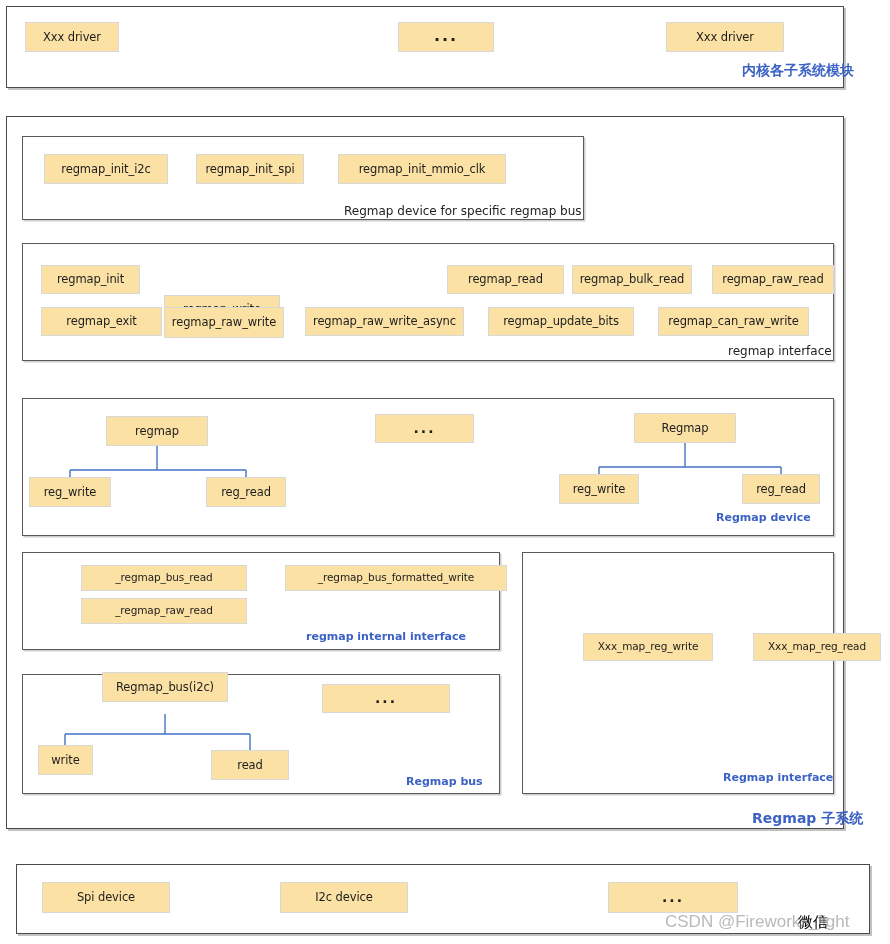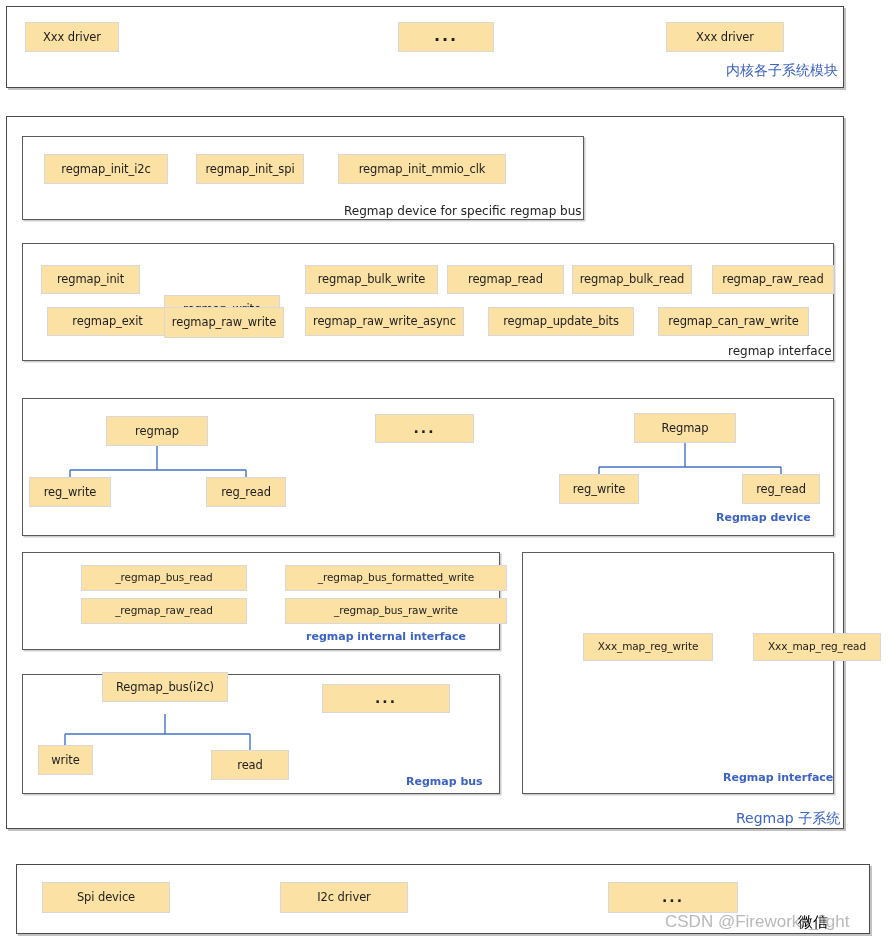--- a/index.html
+++ b/index.html
@@ -74,21 +74,22 @@
     white-space: nowrap;
   }
   .caption.blue {
     color: #3b62c4;
     font-size: 11px;
     font-weight: 700;
   }
   .caption.blue-cn {
     color: #3b62c4;
     font-size: 14px;
-    font-weight: 400;
+    font-weight: 700;
+    margin-left: 16px;
   }
   
   .conn {
     position: absolute;
     left: 0;
     top: 0;
     overflow: visible;
     pointer-events: none;
   }
   
@@ -132,26 +133,25 @@
   <div class="node" style="left:196px; top:154px; width:108px; height:30px;">regmap_init_spi</div>
 
   <div class="node" style="left:338px; top:154px; width:168px; height:30px;">regmap_init_mmio_clk</div>
 
   <div class="caption" style="left:344px; top:204px;">Regmap device  for specific regmap  bus</div>
 
   <div class="panel" style="left:22px; top:243px; width:812px; height:118px;"></div>
 
   <div class="node" style="left:41px; top:265px; width:99px; height:29px;">regmap_init</div>
   <div class="node" style="left:164px; top:265px; width:116px; height:29px;margin-top:30px;">regmap_write</div>
-  <div class="node" style="left:305px; top:265px; width:133px; height:29px;">regmap_bulk_write</div>
   <div class="node" style="left:447px; top:265px; width:117px; height:29px;">regmap_read</div>
   <div class="node" style="left:572px; top:265px; width:120px; height:29px;">regmap_bulk_read</div>
   <div class="node" style="left:712px; top:265px; width:122px; height:29px;">regmap_raw_read</div>
 
-  <div class="node" style="left:41px; top:307px; width:121px; height:29px;margin-left:6px;">regmap_exit</div>
+  <div class="node" style="left:41px; top:307px; width:121px; height:29px;">regmap_exit</div>
   <div class="node" style="left:164px; top:307px; width:120px; height:31px;">regmap_raw_write</div>
   <div class="node" style="left:305px; top:307px; width:159px; height:29px;">regmap_raw_write_async</div>
   <div class="node" style="left:488px; top:307px; width:146px; height:29px;">regmap_update_bits</div>
   <div class="node" style="left:658px; top:307px; width:151px; height:29px;">regmap_can_raw_write</div>
 
   <div class="caption" style="left:728px; top:344px;">regmap  interface</div>
 
   <div class="panel" style="left:22px; top:398px; width:812px; height:138px;"></div>
 
   <div class="node" style="left:106px; top:416px; width:102px; height:30px;">regmap</div>
@@ -184,21 +184,20 @@
   <div class="node" style="left:559px; top:474px; width:80px; height:30px;">reg_write</div>
   <div class="node" style="left:742px; top:474px; width:78px; height:30px;">reg_read</div>
 
   <div class="caption blue" style="left:716px; top:511px;">Regmap device</div>
 
   <div class="panel" style="left:22px; top:552px; width:478px; height:98px;"></div>
 
   <div class="node small" style="left:37px; top:565px; width:166px; height:26px;">_regmap_bus_read</div>
   <div class="node small" style="left:241px; top:565px; width:222px; height:26px;">_regmap_bus_formatted_write</div>
   <div class="node small" style="left:37px; top:598px; width:166px; height:26px;">_regmap_raw_read</div>
-  <div class="node small" style="left:241px; top:598px; width:222px; height:26px;">_regmap_bus_raw_write</div>
 
   <div class="caption blue" style="left:306px; top:630px;">regmap internal interface</div>
 
   <div class="panel" style="left:22px; top:674px; width:478px; height:120px;"></div>
 
   <div class="node" style="left:102px; top:672px; width:126px; height:30px;">Regmap_bus(i2c)</div>
   <div class="node dots-mid" style="left:322px; top:684px; width:128px; height:29px;">...</div>
 
   <svg class="conn" width="890" height="944">
     <g stroke="#4472c4" stroke-width="1.4" fill="none">
@@ -221,19 +220,19 @@
   <div class="node small" style="left:539px; top:633px; width:130px; height:28px;">Xxx_map_reg_write</div>
   <div class="node small" style="left:709px; top:633px; width:128px; height:28px;">Xxx_map_reg_read</div>
 
   <div class="caption blue" style="left:723px; top:771px;">Regmap interface</div>
 
   <div class="caption blue-cn" style="left:736px; top:810px;">Regmap 子系统</div>
 
   <div class="frame thick" style="left:16px; top:864px; width:854px; height:70px;"></div>
 
   <div class="node" style="left:42px; top:882px; width:128px; height:31px;">Spi device</div>
-  <div class="node" style="left:280px; top:882px; width:128px; height:31px;">I2c driver</div>
+  <div class="node" style="left:280px; top:882px; width:128px; height:31px;">I2c device</div>
   <div class="node dots-mid" style="left:608px; top:882px; width:130px; height:31px;">...</div>
 
   <div class="watermark" style="left:665px; top:912px;">CSDN @Fireworks_light</div>
   <div class="watermark-mark" style="left:798px; top:913px;">微信</div>
 
 </div>
 
 </body></html>

